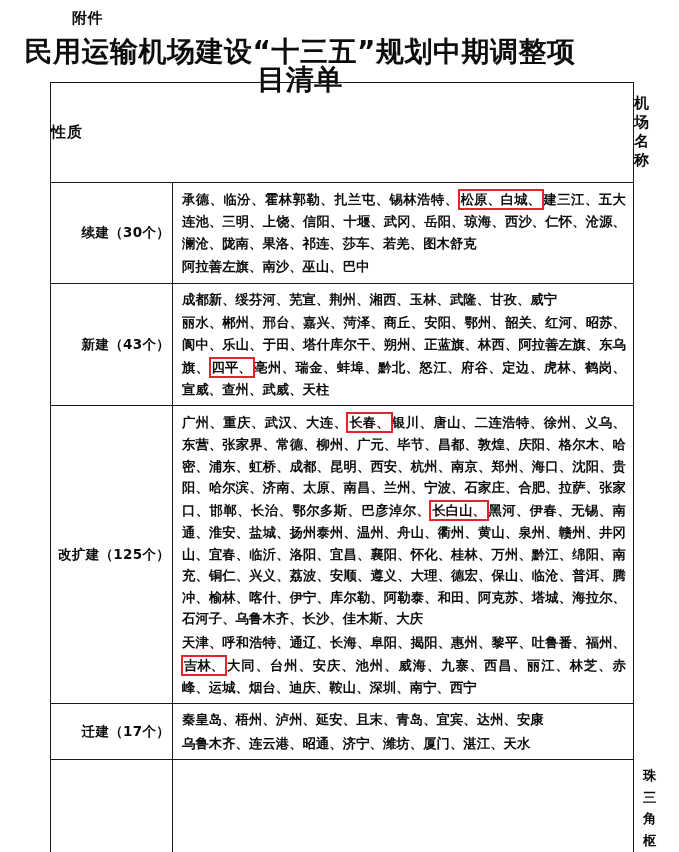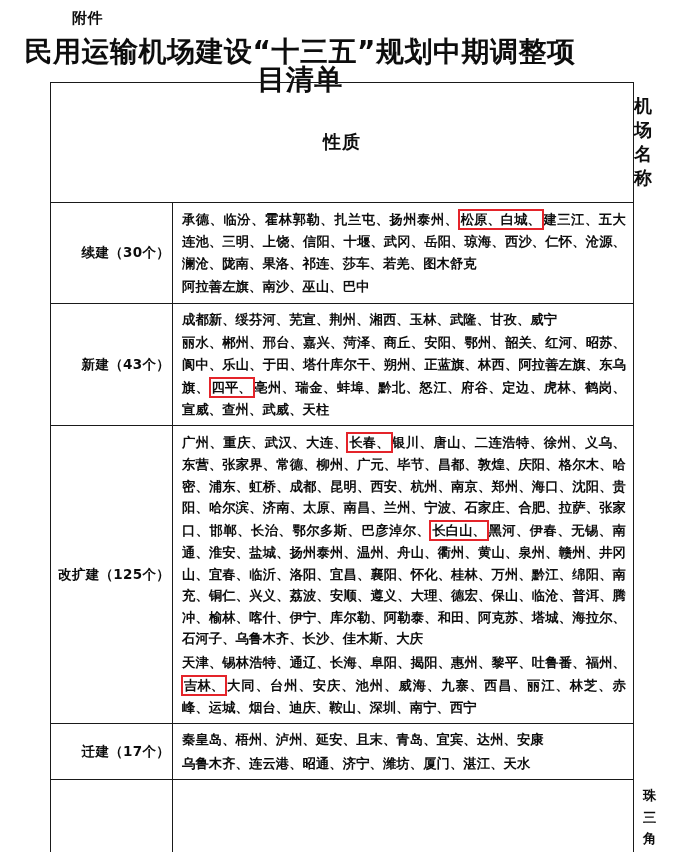--- a/index.html
+++ b/index.html
@@ -41,22 +41,22 @@
     width:583px;
     border-collapse:collapse;
     table-layout:fixed;
   }
   table.grid td{
     border:1px solid #1a1a1a;
     vertical-align:middle;
     padding:0;
   }
   .hdr{
-    text-align:center;
-    font-size:18px;
+    text-align:left;
+    font-size:15px;
     font-weight:700;
     letter-spacing:1px;
     padding:11px 0 12px 0 !important;
   }
   .cat{
     text-align:right;
     font-size:13.5px;
     font-weight:700;
     line-height:19px;
     padding:6px 2px !important;
@@ -115,36 +115,36 @@
       <col class="c-body">
     </colgroup>
     <tbody>
       <tr>
         <td class="hdr" colspan="2">性质</td>
         <td class="hdr">机场名称</td>
       </tr>
     <tr>
           <td class="cat" colspan="1">续建（30个）</td>
           <td class="body-cell">
-            <p><span>承德、临汾、霍林郭勒、扎兰屯、扬州泰州、</span><span class="hl">松原、白城、</span><span>建三江、五大连池、三明、上饶、信阳、十堰、武冈、岳阳、琼海、西沙、仁怀、沧源、澜沧、陇南、果洛、祁连、莎车、若羌、图木舒克</span></p>
+            <p><span>承德、临汾、霍林郭勒、扎兰屯、锡林浩特、</span><span class="hl">松原、白城、</span><span>建三江、五大连池、三明、上饶、信阳、十堰、武冈、岳阳、琼海、西沙、仁怀、沧源、澜沧、陇南、果洛、祁连、莎车、若羌、图木舒克</span></p>
             <p><span>阿拉善左旗、南沙、巫山、巴中</span></p>
           </td>
         </tr>
         <tr>
           <td class="cat" colspan="1">新建（43个）</td>
           <td class="body-cell">
             <p><span>成都新、绥芬河、芜宣、荆州、湘西、玉林、武隆、甘孜、威宁</span></p>
             <p><span>丽水、郴州、邢台、嘉兴、菏泽、商丘、安阳、鄂州、韶关、红河、昭苏、阆中、乐山、于田、塔什库尔干、朔州、正蓝旗、林西、阿拉善左旗、东乌旗、</span><span class="hl">四平、</span><span>亳州、瑞金、蚌埠、黔北、怒江、府谷、定边、虎林、鹤岗、宣威、查州、武威、天柱</span></p>
           </td>
         </tr>
         <tr>
           <td class="cat" colspan="1">改扩建（125个）</td>
           <td class="body-cell">
             <p><span>广州、重庆、武汉、大连、</span><span class="hl">长春、</span><span>银川、唐山、二连浩特、徐州、义乌、东营、张家界、常德、柳州、广元、毕节、昌都、敦煌、庆阳、格尔木、哈密、浦东、虹桥、成都、昆明、西安、杭州、南京、郑州、海口、沈阳、贵阳、哈尔滨、济南、太原、南昌、兰州、宁波、石家庄、合肥、拉萨、张家口、邯郸、长治、鄂尔多斯、巴彦淖尔、</span><span class="hl">长白山、</span><span>黑河、伊春、无锡、南通、淮安、盐城、扬州泰州、温州、舟山、衢州、黄山、泉州、赣州、井冈山、宜春、临沂、洛阳、宜昌、襄阳、怀化、桂林、万州、黔江、绵阳、南充、铜仁、兴义、荔波、安顺、遵义、大理、德宏、保山、临沧、普洱、腾冲、榆林、喀什、伊宁、库尔勒、阿勒泰、和田、阿克苏、塔城、海拉尔、石河子、乌鲁木齐、长沙、佳木斯、大庆</span></p>
-            <p><span>天津、锡林浩特、通辽、长海、阜阳、揭阳、惠州、黎平、吐鲁番、福州、</span><span class="hl">吉林、</span><span>大同、台州、安庆、池州、威海、九寨、西昌、丽江、林芝、赤峰、运城、烟台、迪庆、鞍山、深圳、南宁、西宁</span></p>
+            <p><span>天津、呼和浩特、通辽、长海、阜阳、揭阳、惠州、黎平、吐鲁番、福州、</span><span class="hl">吉林、</span><span>大同、台州、安庆、池州、威海、九寨、西昌、丽江、林芝、赤峰、运城、烟台、迪庆、鞍山、深圳、南宁、西宁</span></p>
           </td>
         </tr>
         <tr>
           <td class="cat" colspan="1">迁建（17个）</td>
           <td class="body-cell">
             <p><span>秦皇岛、梧州、泸州、延安、且末、青岛、宜宾、达州、安康</span></p>
             <p><span>乌鲁木齐、连云港、昭通、济宁、潍坊、厦门、湛江、天水</span></p>
           </td>
         </tr>
         <tr>

